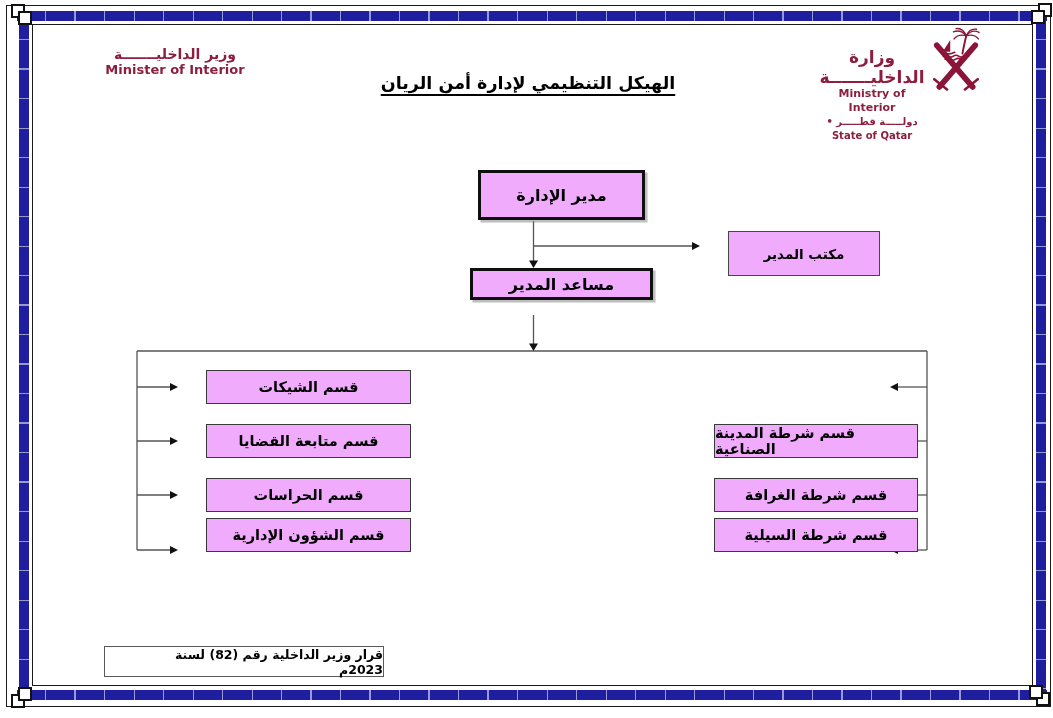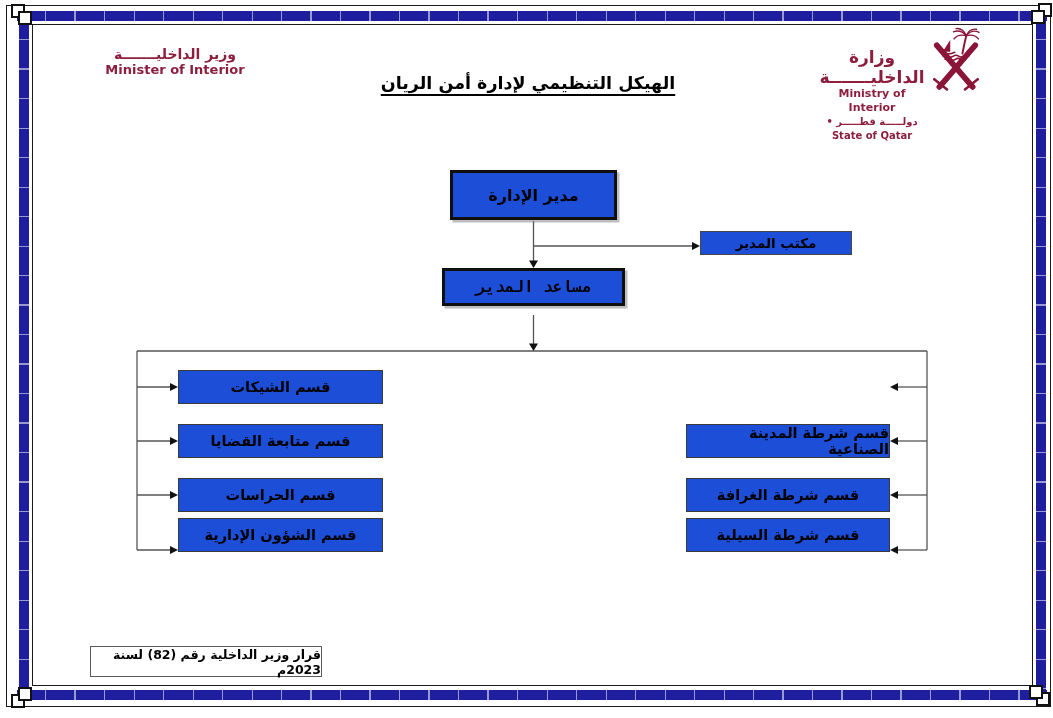--- a/index.html
+++ b/index.html
@@ -35,36 +35,36 @@
   .hdr-right .state{font-size:10px;font-weight:bold;line-height:1.4;}
   .emblem{position:absolute;left:924px;top:26px;width:64px;height:68px;z-index:3;}
   
   .title{
     position:absolute;left:353px;top:73px;width:350px;text-align:center;z-index:3;
     font-size:17.5px;font-weight:bold;
     text-decoration:underline;text-underline-offset:5px;text-decoration-thickness:1.5px;
   }
   
   .connectors{position:absolute;left:0;top:0;width:1053px;height:718px;z-index:2;pointer-events:none;}
-  .node{position:absolute;background:#1d4ed8;display:flex;align-items:center;justify-content:center;
-        font-weight:bold;box-sizing:border-box;z-index:3;text-align:right;}
+  .node{position:absolute;background:#f0abfc;display:flex;align-items:center;justify-content:center;
+        font-weight:bold;box-sizing:border-box;z-index:3;text-align:left;margin-left:28px;}
   .node.strong{border:3.5px solid #0f0f0f;box-shadow:2.5px 2.5px 0 rgba(125,125,125,.5);font-size:16px;}
   .node.office{border:1.6px solid #474747;font-size:13.5px;}
   .node.thin{border:1.6px solid #3a3a3a;font-size:14.5px;}
   #director{left:450px;top:170px;width:167px;height:50px;}
-  #office{left:700px;top:231px;width:152px;height:24px;}
-  #assistant{left:442px;top:268px;width:183px;height:38px;font-family:Liberation Mono, monospace;}
+  #office{left:700px;top:231px;width:152px;height:45px;}
+  #assistant{left:442px;top:268px;width:183px;height:32px;}
   .lsec{left:178px;width:205px;height:34px;}
   .rsec{left:686px;width:204px;height:34px;}
   .row1{top:370px;} .row2{top:424px;} .row3{top:478px;} .row4{top:518px;}
   
   .footer-box{
-    position:absolute;left:90px;top:646px;width:230px;height:29px;z-index:3;
+    position:absolute;left:104px;top:646px;width:230px;height:29px;z-index:3;
     border:1.4px solid #5a5a5a;background:#fff;display:flex;align-items:center;justify-content:center;
-    font-size:12.5px;font-weight:bold;
+    font-size:12.5px;font-weight:bold;padding-left:48px;
   }
 </style>
 </head>
 <body>
 
 <div class="page">
 
   <div class="line-outer"></div>
   <div class="band band-top"></div>
   <div class="band band-bottom"></div>

